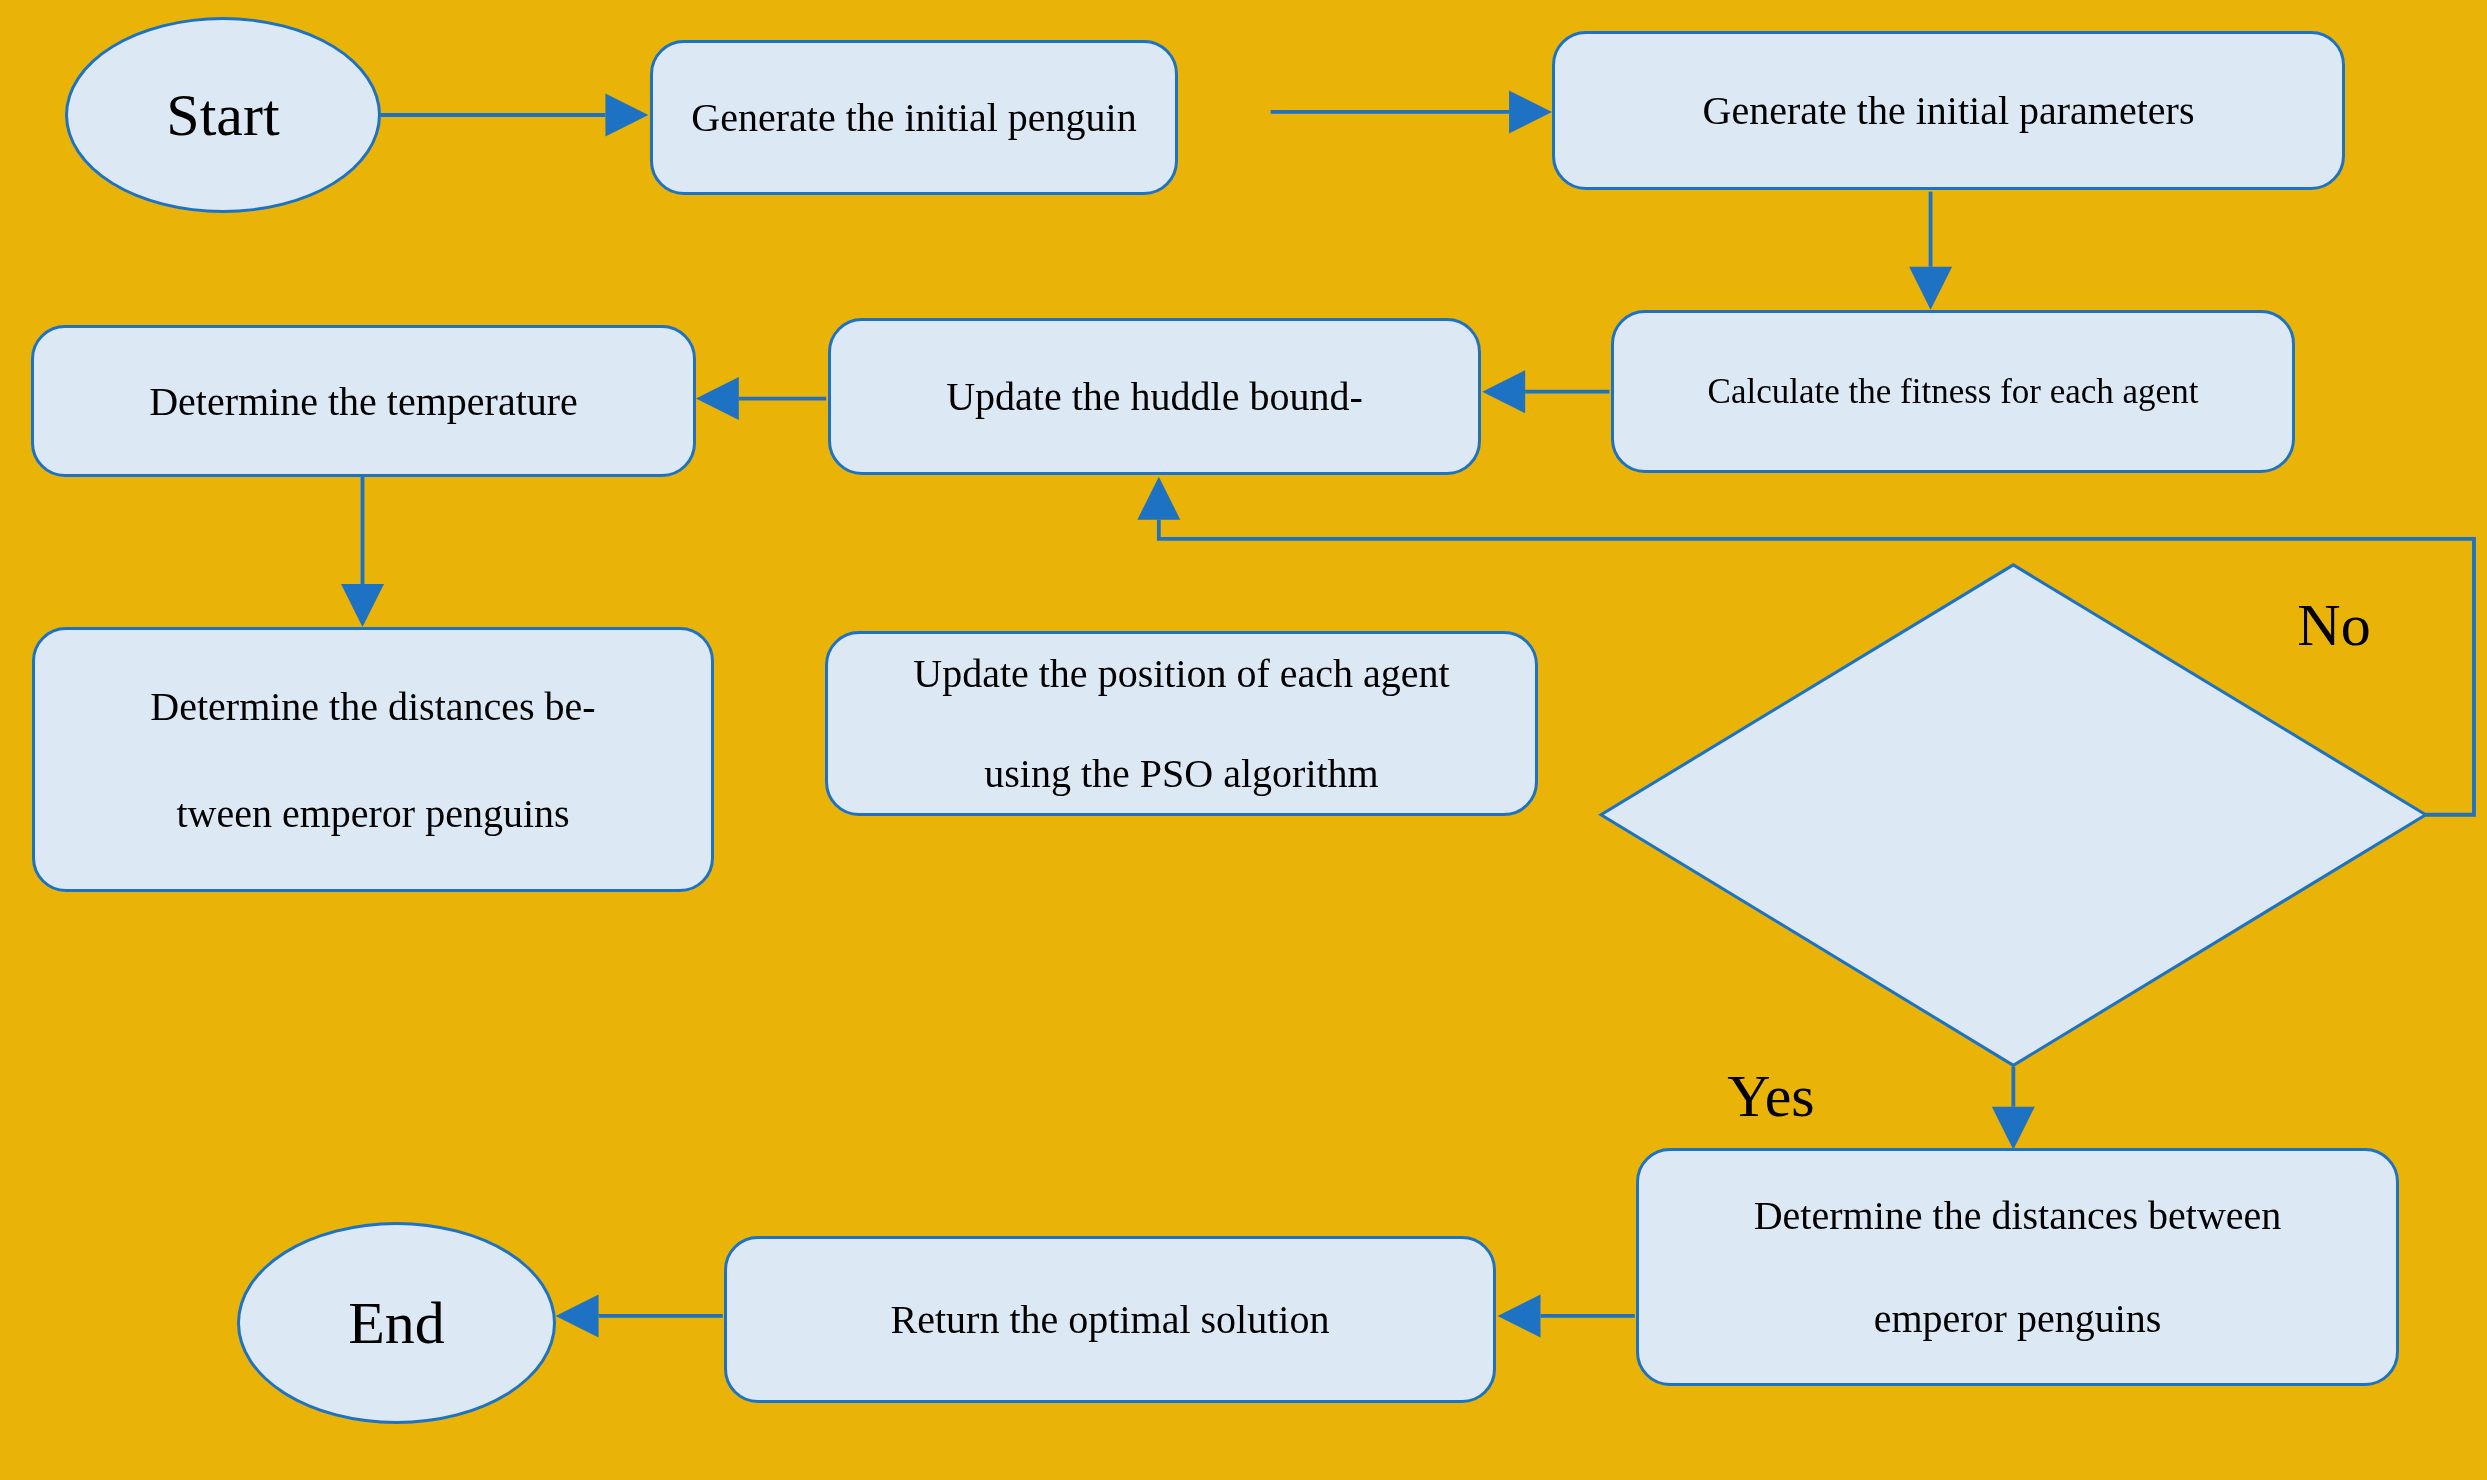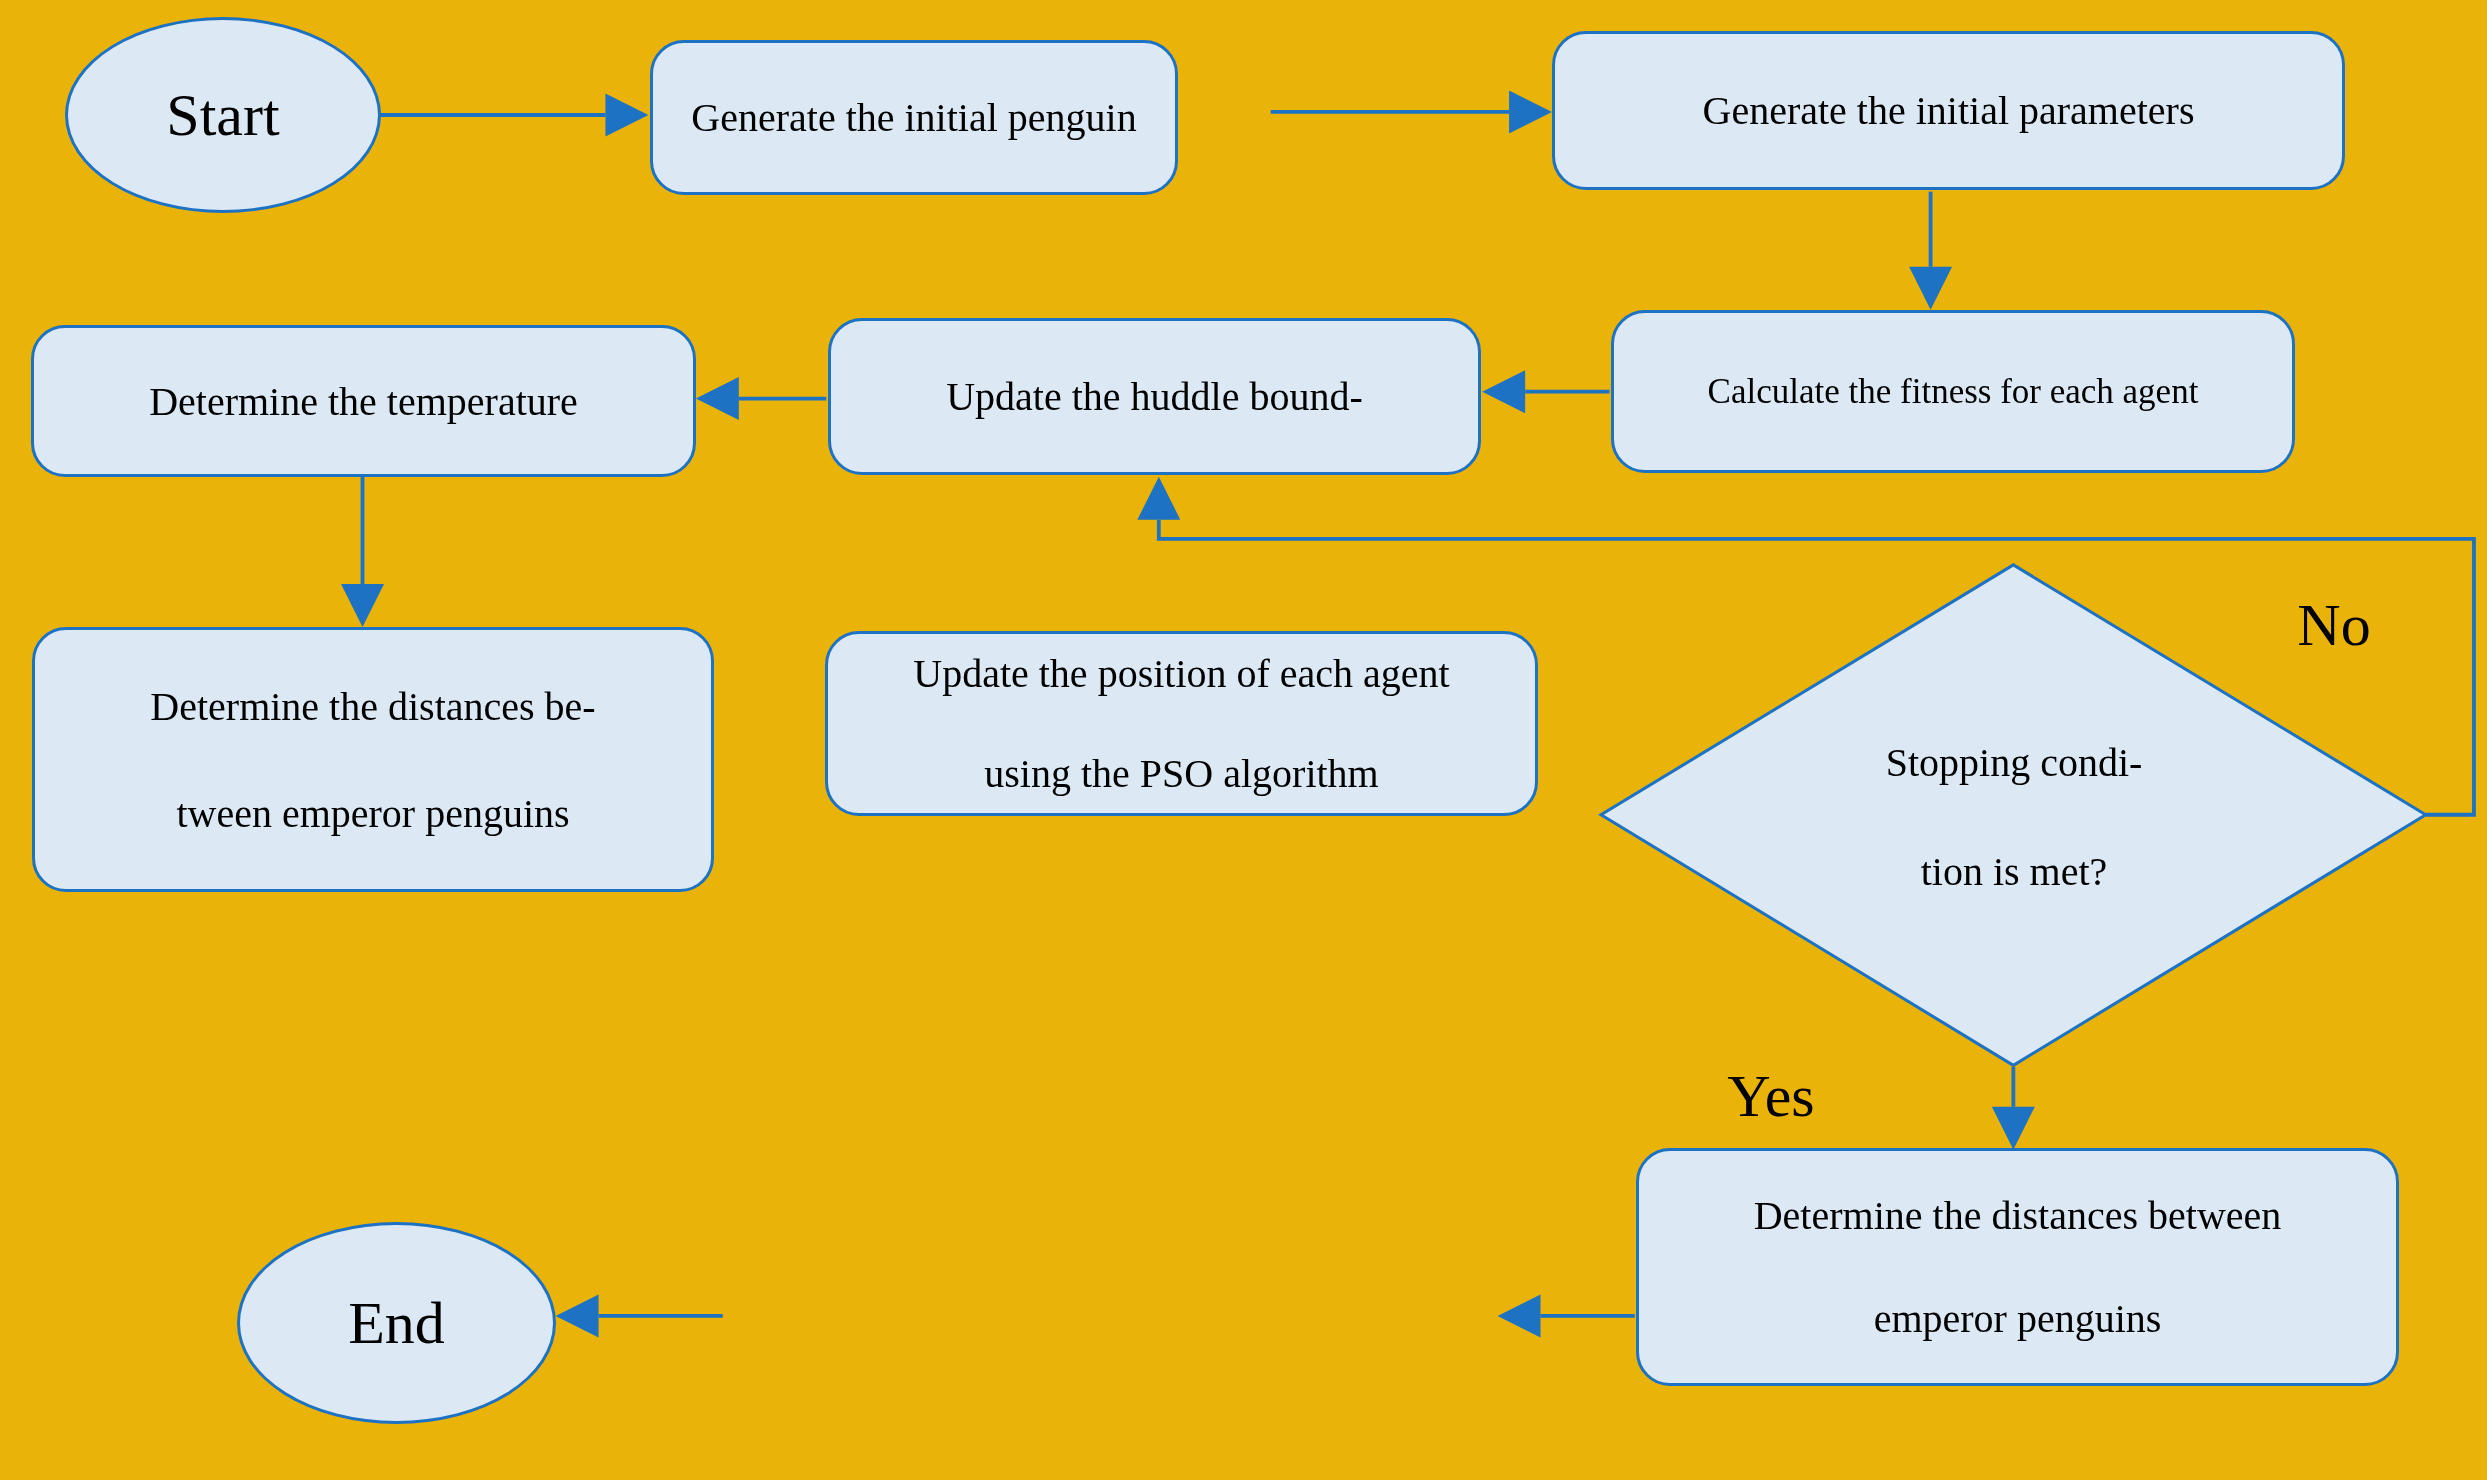--- a/index.html
+++ b/index.html
@@ -131,30 +131,29 @@
 
   <div class="node rect f52" style="left:31px;top:325px;width:665px;height:152px;">
     <span class="line">Determine the temperature</span>
   </div>
 
   <div class="node rect f52 lh130" style="left:825px;top:631px;width:713px;height:185px;">
     <span class="line">Update the position of each agent</span>
     <span class="line">using the PSO algorithm</span>
   </div>
 
-  <div class="label f52 lh142" style="left:1738px;top:713px;width:552px;height:207px;flex-direction:column;">
-    <span class="line">Stopping condi-</span>
-    <span class="line">tion is met?</span>
-  </div>
 
   <div class="node rect f52 lh135" style="left:1636px;top:1148px;width:763px;height:238px;">
     <span class="line">Determine the distances between</span>
     <span class="line">emperor penguins</span>
   </div>
 
+  <div class="node rect f52" style="left:724px;top:1236px;width:772px;height:167px;">
+    <span class="line">Return the optimal solution</span>
+  </div>
 
   <div class="node ellipse f78" style="left:237px;top:1222px;width:319px;height:202px;">
     <span class="line">End</span>
   </div>
 
   <div class="label f78" style="left:2261px;top:583px;width:146px;height:84px;">No</div>
 
   <div class="label f78" style="left:1679px;top:1052px;width:184px;height:88px;">Yes</div>
 
 </div>

